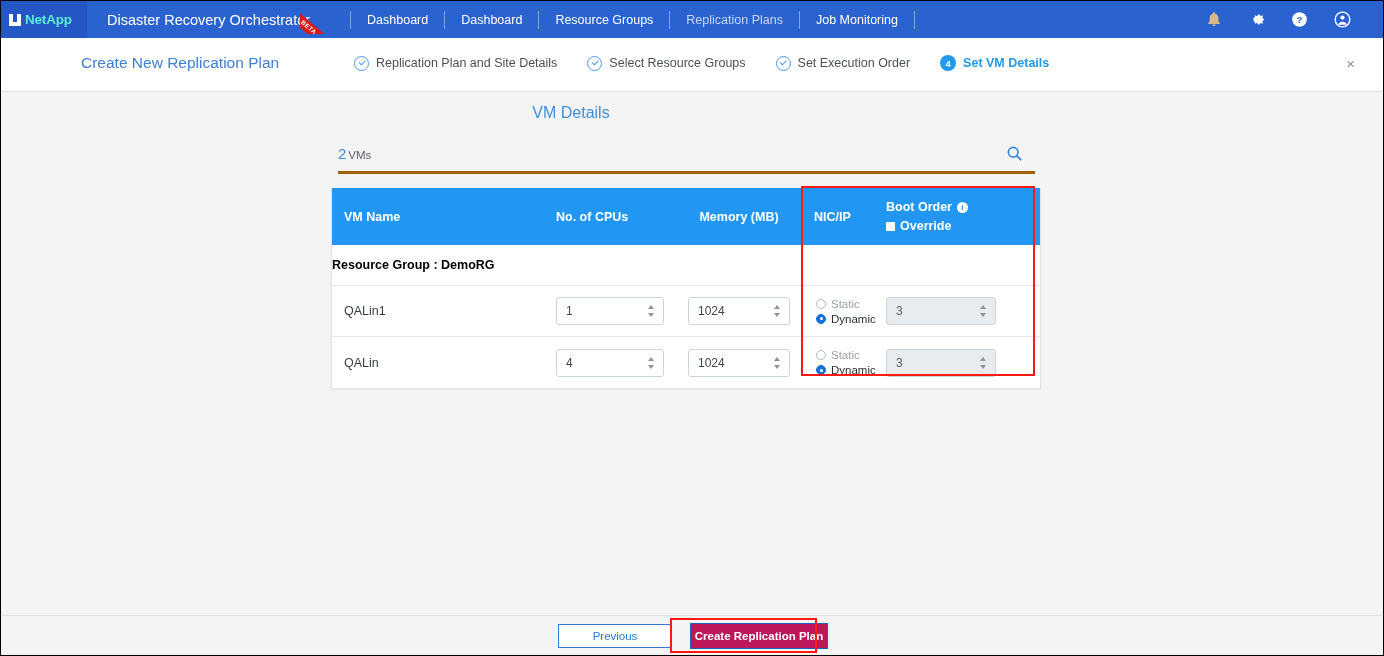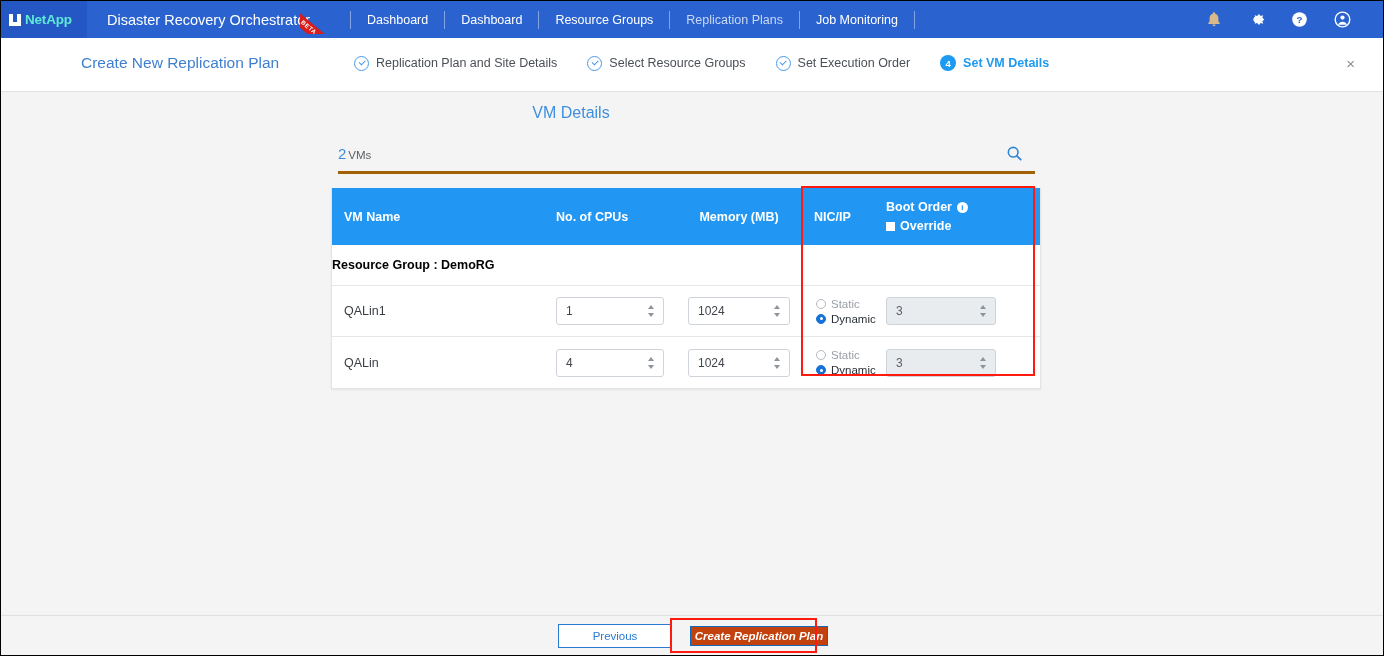--- a/index.html
+++ b/index.html
@@ -393,30 +393,29 @@
     width: 114px; height: 24px;
     border: 1px solid #2a7bd4;
     background: #ffffff;
     color: #2a7bd4;
     font-size: 11.5px;
     display: flex; align-items: center; justify-content: center;
     cursor: pointer;
     font-family: "Liberation Sans", sans-serif;
   }
   #btn-create {
-    width: 138px; height: 20px;
-    background: #c2410c;
+    width: 138px; height: 26px;
+    background: #be185d;
     border: 1px solid #1168bb;
     color: #ffffff;
     font-size: 11.5px;
     font-weight: bold;
     display: flex; align-items: center; justify-content: center;
     cursor: pointer;
     font-family: "Liberation Sans", sans-serif;
-    font-style: italic;
   }
 </style>
 </head>
 <body>
 
 <div id="app-frame">
 
   <div id="topbar">
 
     <div id="logo-block">

